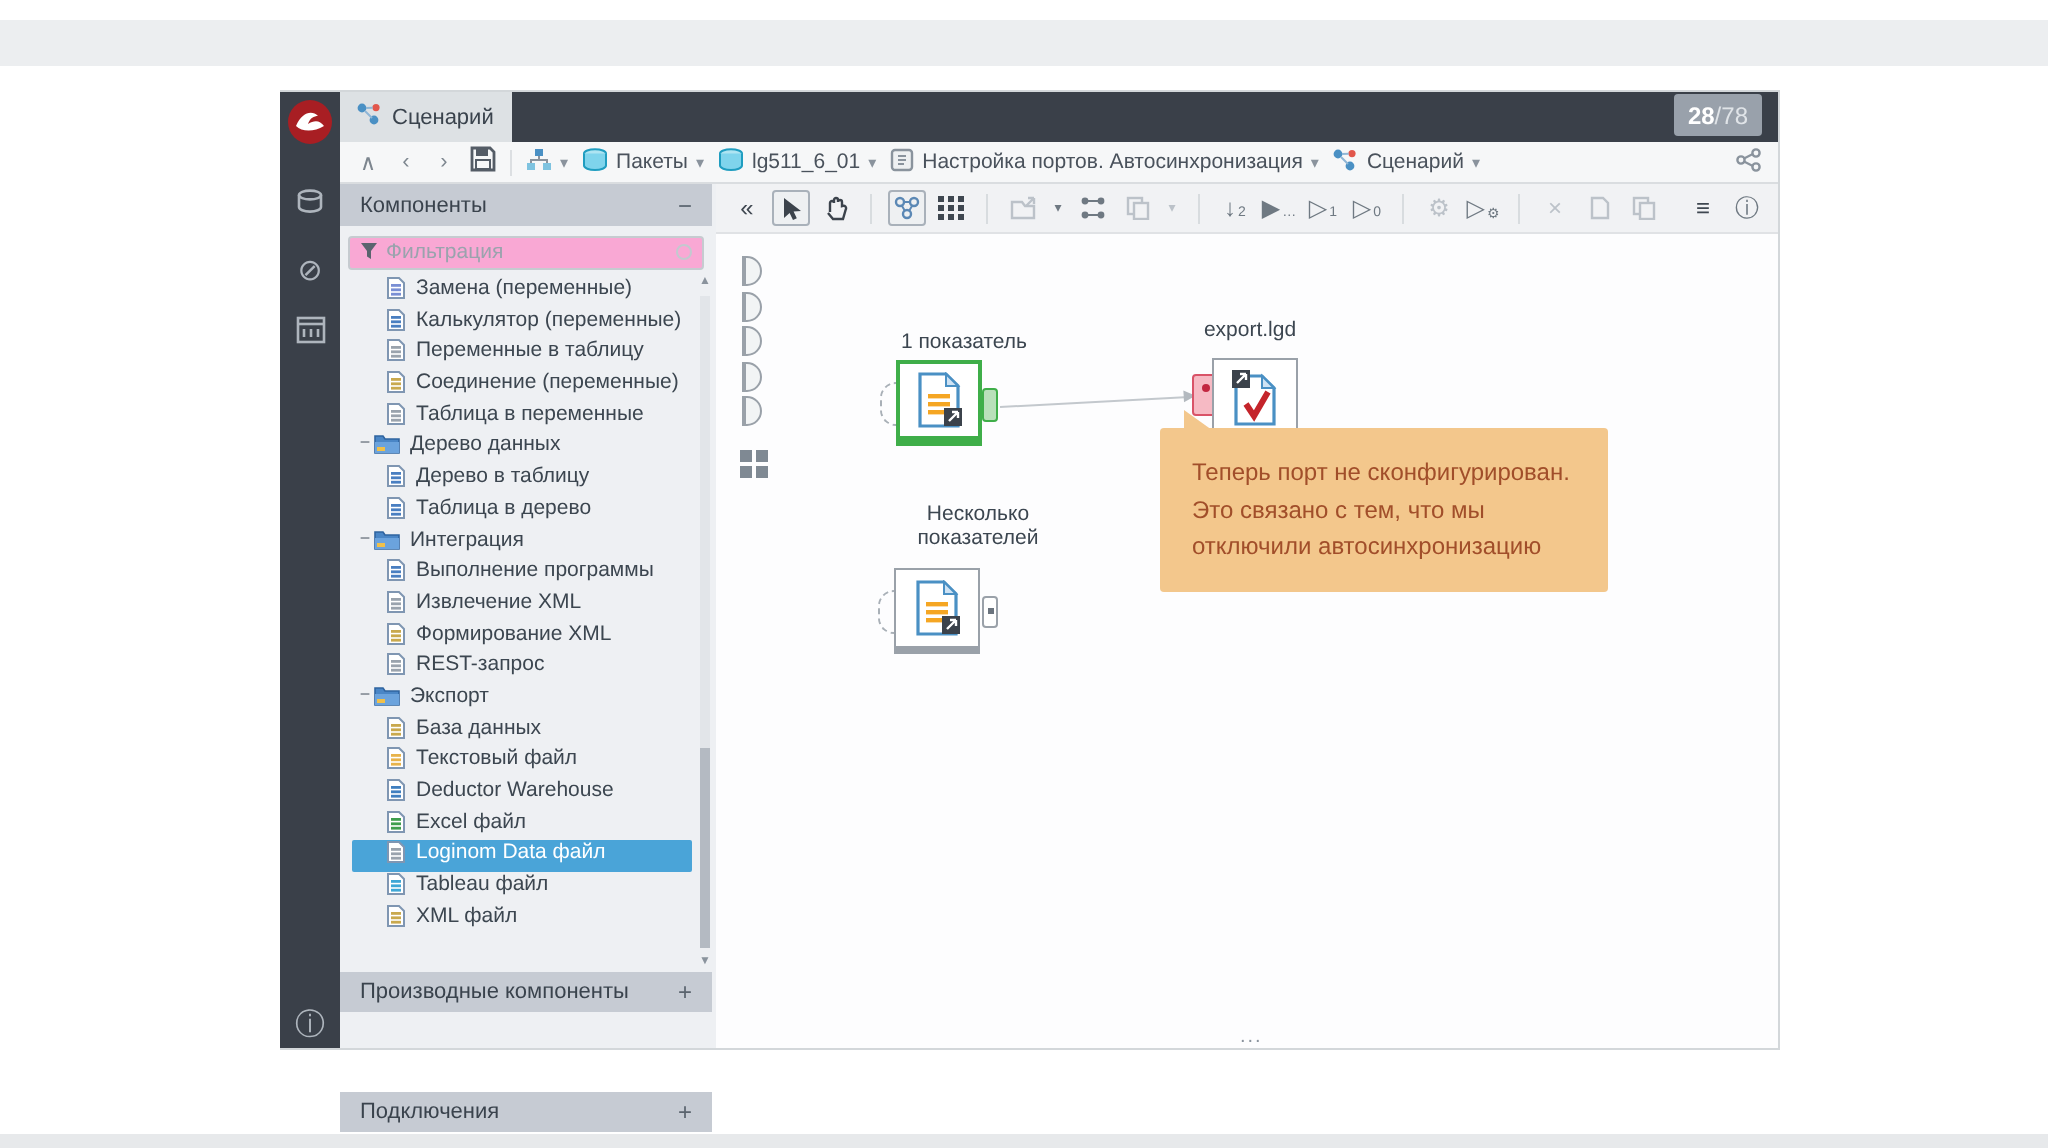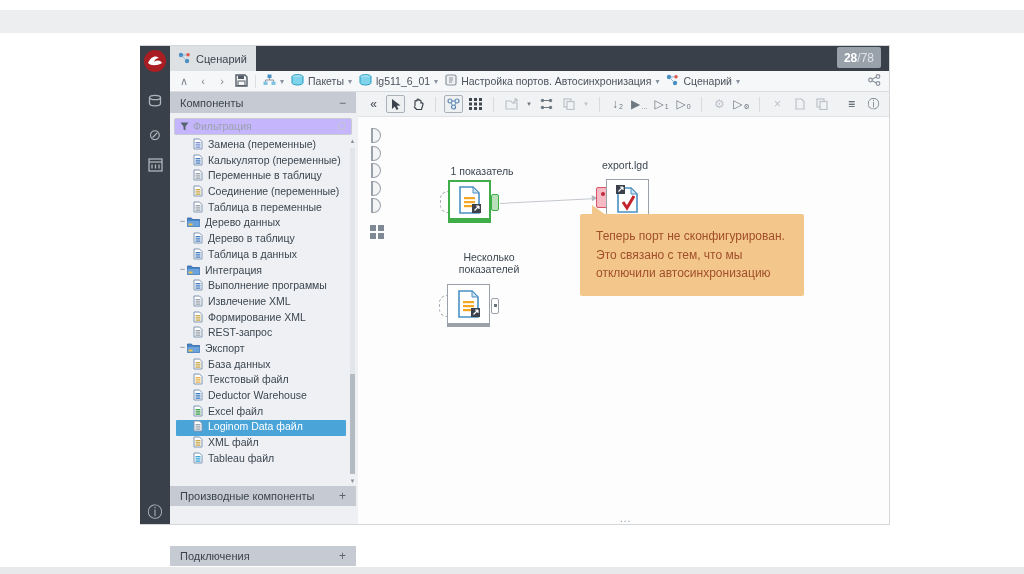--- a/index.html
+++ b/index.html
@@ -27,21 +27,21 @@
   .chev { color:#8a939d; font-size:8px; }
   .navb { color:#7d868f; font-size:11px; width:12px; text-align:center; }
   .vsep { width:1px; height:13px; background:#dcdfe2; }
   .crumbs .right { margin-left:auto; }
 
   
   .sidebar { position:absolute; left:30px; top:46px; width:188px; bottom:0; background:#eef0f3; }
   .sb-head { position:absolute; left:0; width:186px; height:21px; background:#c6cbd3; color:#3a434d; font-size:11px; display:flex; align-items:center; padding:0 10px; }
   .sb-head .pm { margin-left:auto; color:#5a646e; font-size:12px; }
   .filter-wrap { position:absolute; left:0; top:22px; width:186px; height:24px; background:#eef0f3; display:flex; align-items:center; padding:0 4px; }
-  .filter { flex:1; height:17px; background:#c4b5fd; border:1px solid #c6cbd0; border-radius:2px; display:flex; align-items:center; gap:4px; padding:0 5px; }
+  .filter { flex:1; height:17px; background:#f9a8d4; border:1px solid #c6cbd0; border-radius:2px; display:flex; align-items:center; gap:4px; padding:0 5px; }
   .filter input { border:none; outline:none; flex:1; font-size:10.5px; color:#5a646e; font-family:inherit; background:transparent; min-width:0; }
   .filter input::placeholder { color:#9aa3ad; }
   .clear-dot { width:8px; height:8px; border:1px solid #c3c9cf; border-radius:50%; }
 
   .tree { position:absolute; left:0; top:46px; width:186px; height:346px; overflow:hidden; }
   .trow { height:15.7px; display:flex; align-items:flex-start; font-size:10.5px; color:#3c4650; margin:0 10px 0 6px; border-radius:1px; white-space:nowrap; }
   .trow .exp { width:9px; font-size:9px; color:#6b747e; text-align:center; flex:none; }
   .trow .tico { flex:none; margin-right:5px; }
   .trow.sel { background:#4aa4d8; color:#fff; }
   .trow.lvl1 { padding-left:17px; }
@@ -290,21 +290,21 @@
               </svg></span>
             <span>Дерево в таблицу</span>
           </div>
           <div class="trow lvl1">
             <span class="tico"><svg width="10" height="12" viewBox="0 0 10 12">
                 <path d="M1 1 h5.5 l2.5 2.5 V11 H1 z" fill="#fff" stroke="#7f96b2"></path>
                 <rect x="2.5" y="4" width="5" height="1.4" fill="#4a7fc1"></rect>
                 <rect x="2.5" y="6.2" width="5" height="1.4" fill="#4a7fc1"></rect>
                 <rect x="2.5" y="8.4" width="5" height="1.4" fill="#4a7fc1"></rect>
               </svg></span>
-            <span>Таблица в данных</span>
+            <span>Таблица в дерево</span>
           </div>
           <div class="trow lvl0">
             <span class="exp">−</span>
             <span class="tico"><svg width="13" height="11" viewBox="0 0 13 11">
                 <path d="M0.5 2 h4 l1 1.5 h7 V10.5 H0.5 z" fill="#4a86c6" stroke="#2f64a0" stroke-width="0.8"></path>
                 <path d="M0.5 5 h12 V10.5 H0.5 z" fill="#6ba3dd"></path>
                 <rect x="1.5" y="7.5" width="4" height="2" fill="#f0c04a"></rect>
               </svg></span>
             <span>Интеграция</span>
           </div>
@@ -394,34 +394,34 @@
                 <path d="M1 1 h5.5 l2.5 2.5 V11 H1 z" fill="#fff" stroke="#7f96b2"></path>
                 <rect x="2.5" y="4" width="5" height="1.4" fill="#9aa3ad"></rect>
                 <rect x="2.5" y="6.2" width="5" height="1.4" fill="#9aa3ad"></rect>
                 <rect x="2.5" y="8.4" width="5" height="1.4" fill="#9aa3ad"></rect>
               </svg></span>
             <span>Loginom Data файл</span>
           </div>
           <div class="trow lvl1">
             <span class="tico"><svg width="10" height="12" viewBox="0 0 10 12">
                 <path d="M1 1 h5.5 l2.5 2.5 V11 H1 z" fill="#fff" stroke="#7f96b2"></path>
+                <rect x="2.5" y="4" width="5" height="1.4" fill="#3fa7d6"></rect>
+                <rect x="2.5" y="6.2" width="5" height="1.4" fill="#3fa7d6"></rect>
+                <rect x="2.5" y="8.4" width="5" height="1.4" fill="#3fa7d6"></rect>
+              </svg></span>
+            <span>Tableau файл</span>
+          </div>
+          <div class="trow lvl1">
+            <span class="tico"><svg width="10" height="12" viewBox="0 0 10 12">
+                <path d="M1 1 h5.5 l2.5 2.5 V11 H1 z" fill="#fff" stroke="#7f96b2"></path>
                 <rect x="2.5" y="4" width="5" height="1.4" fill="#c9a94e"></rect>
                 <rect x="2.5" y="6.2" width="5" height="1.4" fill="#c9a94e"></rect>
                 <rect x="2.5" y="8.4" width="5" height="1.4" fill="#c9a94e"></rect>
               </svg></span>
             <span>XML файл</span>
-          </div>
-          <div class="trow lvl1">
-            <span class="tico"><svg width="10" height="12" viewBox="0 0 10 12">
-                <path d="M1 1 h5.5 l2.5 2.5 V11 H1 z" fill="#fff" stroke="#7f96b2"></path>
-                <rect x="2.5" y="4" width="5" height="1.4" fill="#3fa7d6"></rect>
-                <rect x="2.5" y="6.2" width="5" height="1.4" fill="#3fa7d6"></rect>
-                <rect x="2.5" y="8.4" width="5" height="1.4" fill="#3fa7d6"></rect>
-              </svg></span>
-            <span>Tableau файл</span>
           </div>
         </div>
       <div class="sscroll">
         <span class="arr" style="top:0;">▲</span>
         <div class="track"></div>
         <div class="thumb" style="top:236px;height:100px;"></div>
         <span class="arr" style="bottom:0;">▼</span>
       </div>
       <div class="section-bar" style="top:394px;">
         <span>Производные компоненты</span>

